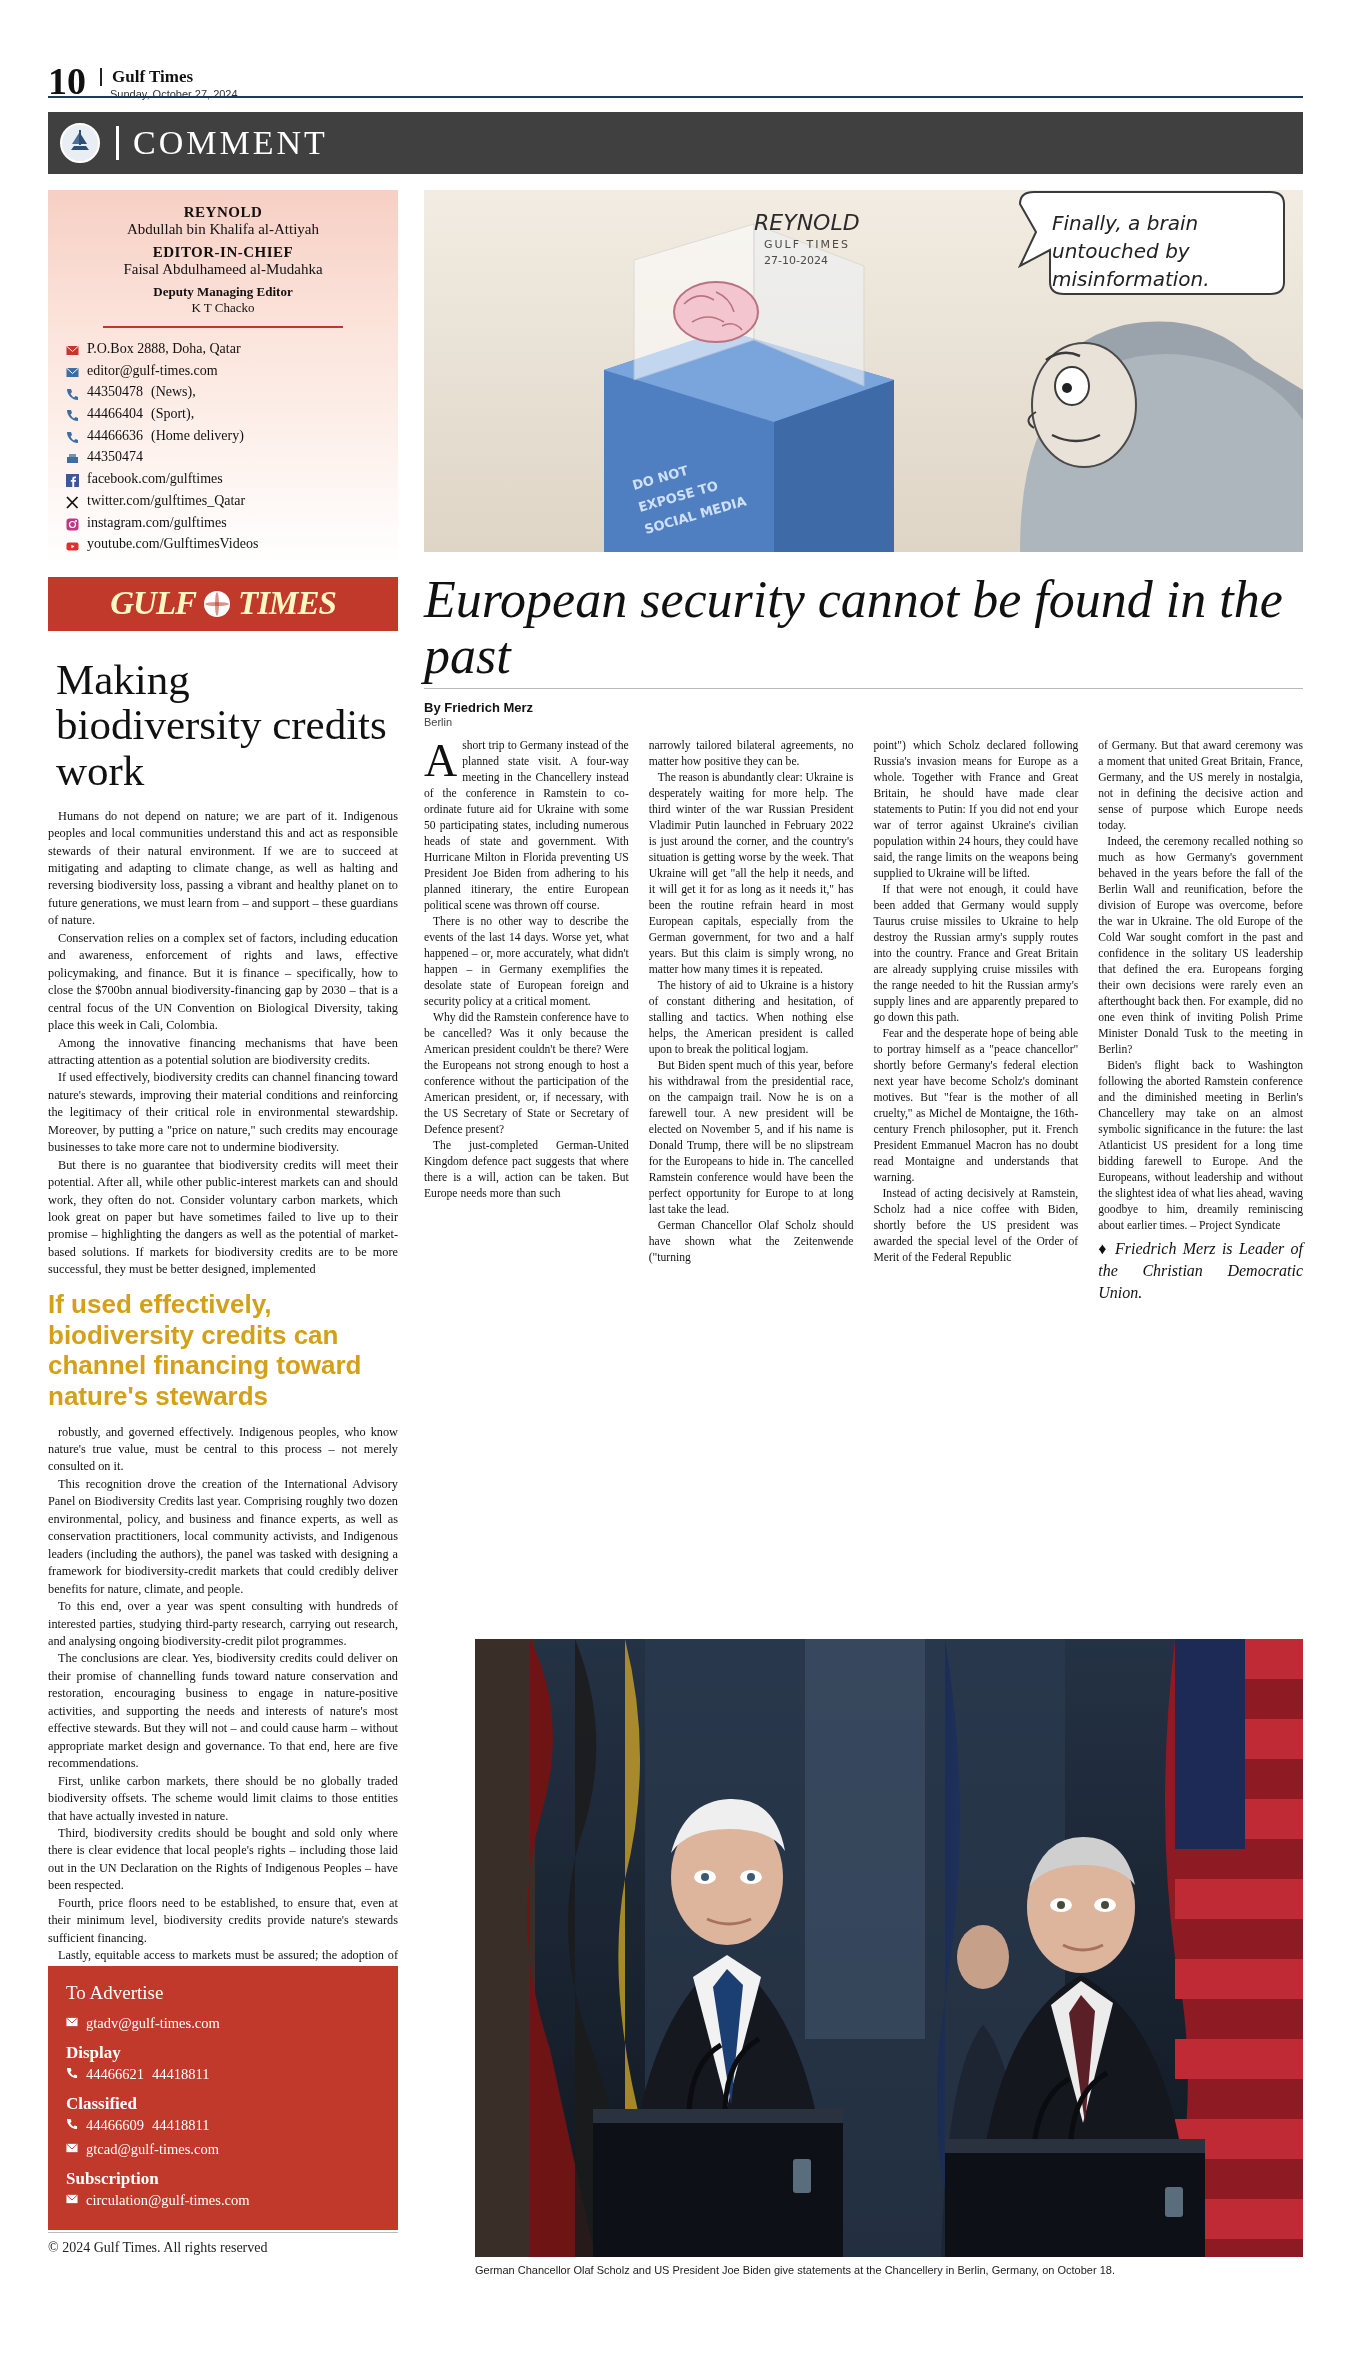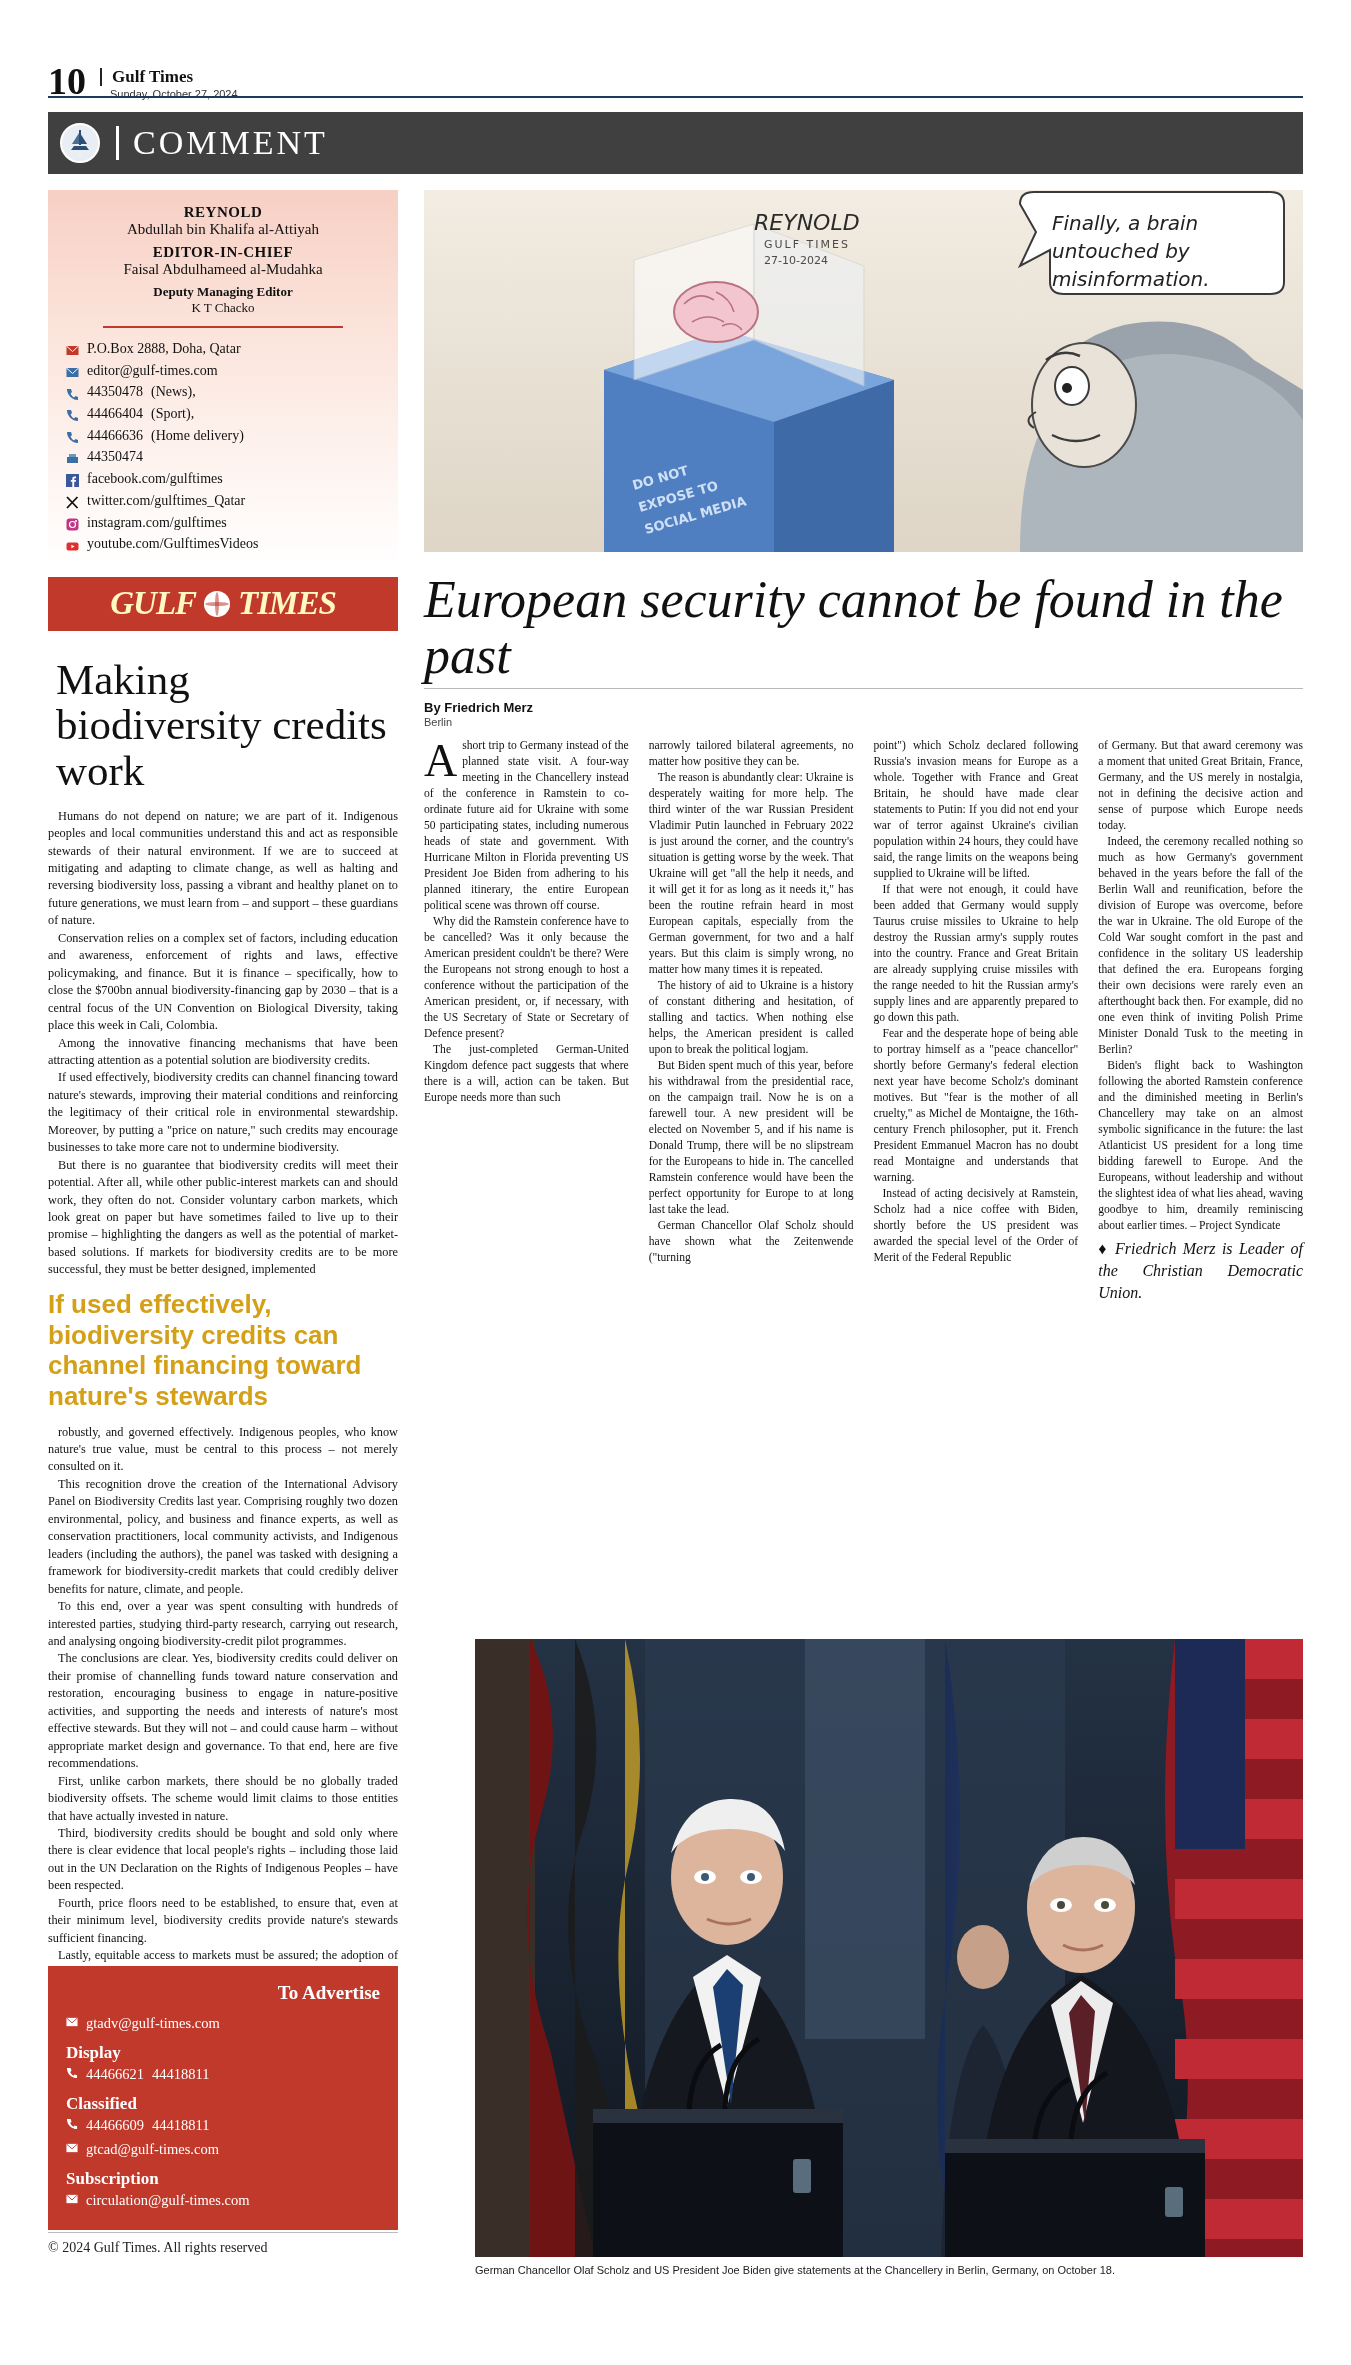--- a/index.html
+++ b/index.html
@@ -39,21 +39,21 @@
   .gtlogo .globe:after{content:"";position:absolute;left:11px;top:1px;width:4px;height:24px;border-radius:50%;background:#c0392b;opacity:.55;}
   .gtlogo .globe:before{content:"";position:absolute;left:1px;top:11px;width:24px;height:4px;border-radius:50%;background:#c0392b;opacity:.55;}
 
   .hl{font-family:"Liberation Serif",serif;font-size:43px;line-height:1.06;margin:26px 0 14px 8px;font-weight:normal;}
   .body-txt{font-family:"Liberation Serif",serif;font-size:12.3px;line-height:1.42;text-align:justify;}
   .body-txt p{margin:0 0 0 0;text-indent:10px;}
   .pullquote{font-family:"Liberation Sans",sans-serif;font-weight:bold;font-size:26px;line-height:1.18;color:#d4a017;margin:10px 0 12px 0;}
 
   
   .adbox{position:absolute;left:48px;top:1966px;width:350px;background:#c0392b;color:#fff;padding:16px 18px 18px 18px;box-sizing:border-box;}
-  .adbox h4{font-family:"Liberation Serif",serif;font-size:19px;margin:0 0 8px 0;font-weight:bold;text-align:right;}
+  .adbox h4{font-family:"Liberation Serif",serif;font-size:19px;margin:0 0 8px 0;font-weight:normal;}
   .adbox .arow{display:flex;align-items:center;gap:8px;font-family:"Liberation Serif",serif;font-size:14.5px;line-height:1.6;}
   .adbox .sec{font-family:"Liberation Serif",serif;font-size:17px;font-weight:bold;margin-top:8px;}
   .copyright{position:absolute;left:48px;top:2240px;width:350px;font-family:"Liberation Serif",serif;font-size:14px;color:#222;}
   .copyline{position:absolute;left:48px;top:2232px;width:350px;height:1px;background:#bbb;}
 
   
   .cartoon{position:absolute;left:424px;top:190px;width:879px;height:362px;overflow:hidden;background:#ddd;}
 
   
   .mainhl{position:absolute;left:424px;top:572px;width:879px;font-family:"Liberation Serif",serif;font-style:italic;font-size:52px;line-height:1.07;}
@@ -325,20 +325,21 @@
   <div class="hr-thin"></div>
 
   <div class="byline">
     <div class="b1">By Friedrich Merz</div>
     <div class="b2">Berlin</div>
   </div>
 
   <div class="cols">
     <div class="col">
       <p class="dropcap noind">A short trip to Germany instead of the planned state visit. A four-way meeting in the Chancellery instead of the conference in Ramstein to co-ordinate future aid for Ukraine with some 50 participating states, including numerous heads of state and government. With Hurricane Milton in Florida preventing US President Joe Biden from adhering to his planned itinerary, the entire European political scene was thrown off course.</p>
+      <p>There is no other way to describe the events of the last 14 days. Worse yet, what happened – or, more accurately, what didn't happen – in Germany exemplifies the desolate state of European foreign and security policy at a critical moment.</p>
       <p>Why did the Ramstein conference have to be cancelled? Was it only because the American president couldn't be there? Were the Europeans not strong enough to host a conference without the participation of the American president, or, if necessary, with the US Secretary of State or Secretary of Defence present?</p>
       <p>The just-completed German-United Kingdom defence pact suggests that where there is a will, action can be taken. But Europe needs more than such</p>
     </div>
     <div class="col">
       <p class="noind">narrowly tailored bilateral agreements, no matter how positive they can be.</p>
       <p>The reason is abundantly clear: Ukraine is desperately waiting for more help. The third winter of the war Russian President Vladimir Putin launched in February 2022 is just around the corner, and the country's situation is getting worse by the week. That Ukraine will get "all the help it needs, and it will get it for as long as it needs it," has been the routine refrain heard in most European capitals, especially from the German government, for two and a half years. But this claim is simply wrong, no matter how many times it is repeated.</p>
       <p>The history of aid to Ukraine is a history of constant dithering and hesitation, of stalling and tactics. When nothing else helps, the American president is called upon to break the political logjam.</p>
       <p>But Biden spent much of this year, before his withdrawal from the presidential race, on the campaign trail. Now he is on a farewell tour. A new president will be elected on November 5, and if his name is Donald Trump, there will be no slipstream for the Europeans to hide in. The cancelled Ramstein conference would have been the perfect opportunity for Europe to at long last take the lead.</p>
       <p>German Chancellor Olaf Scholz should have shown what the Zeitenwende ("turning</p>
     </div>

